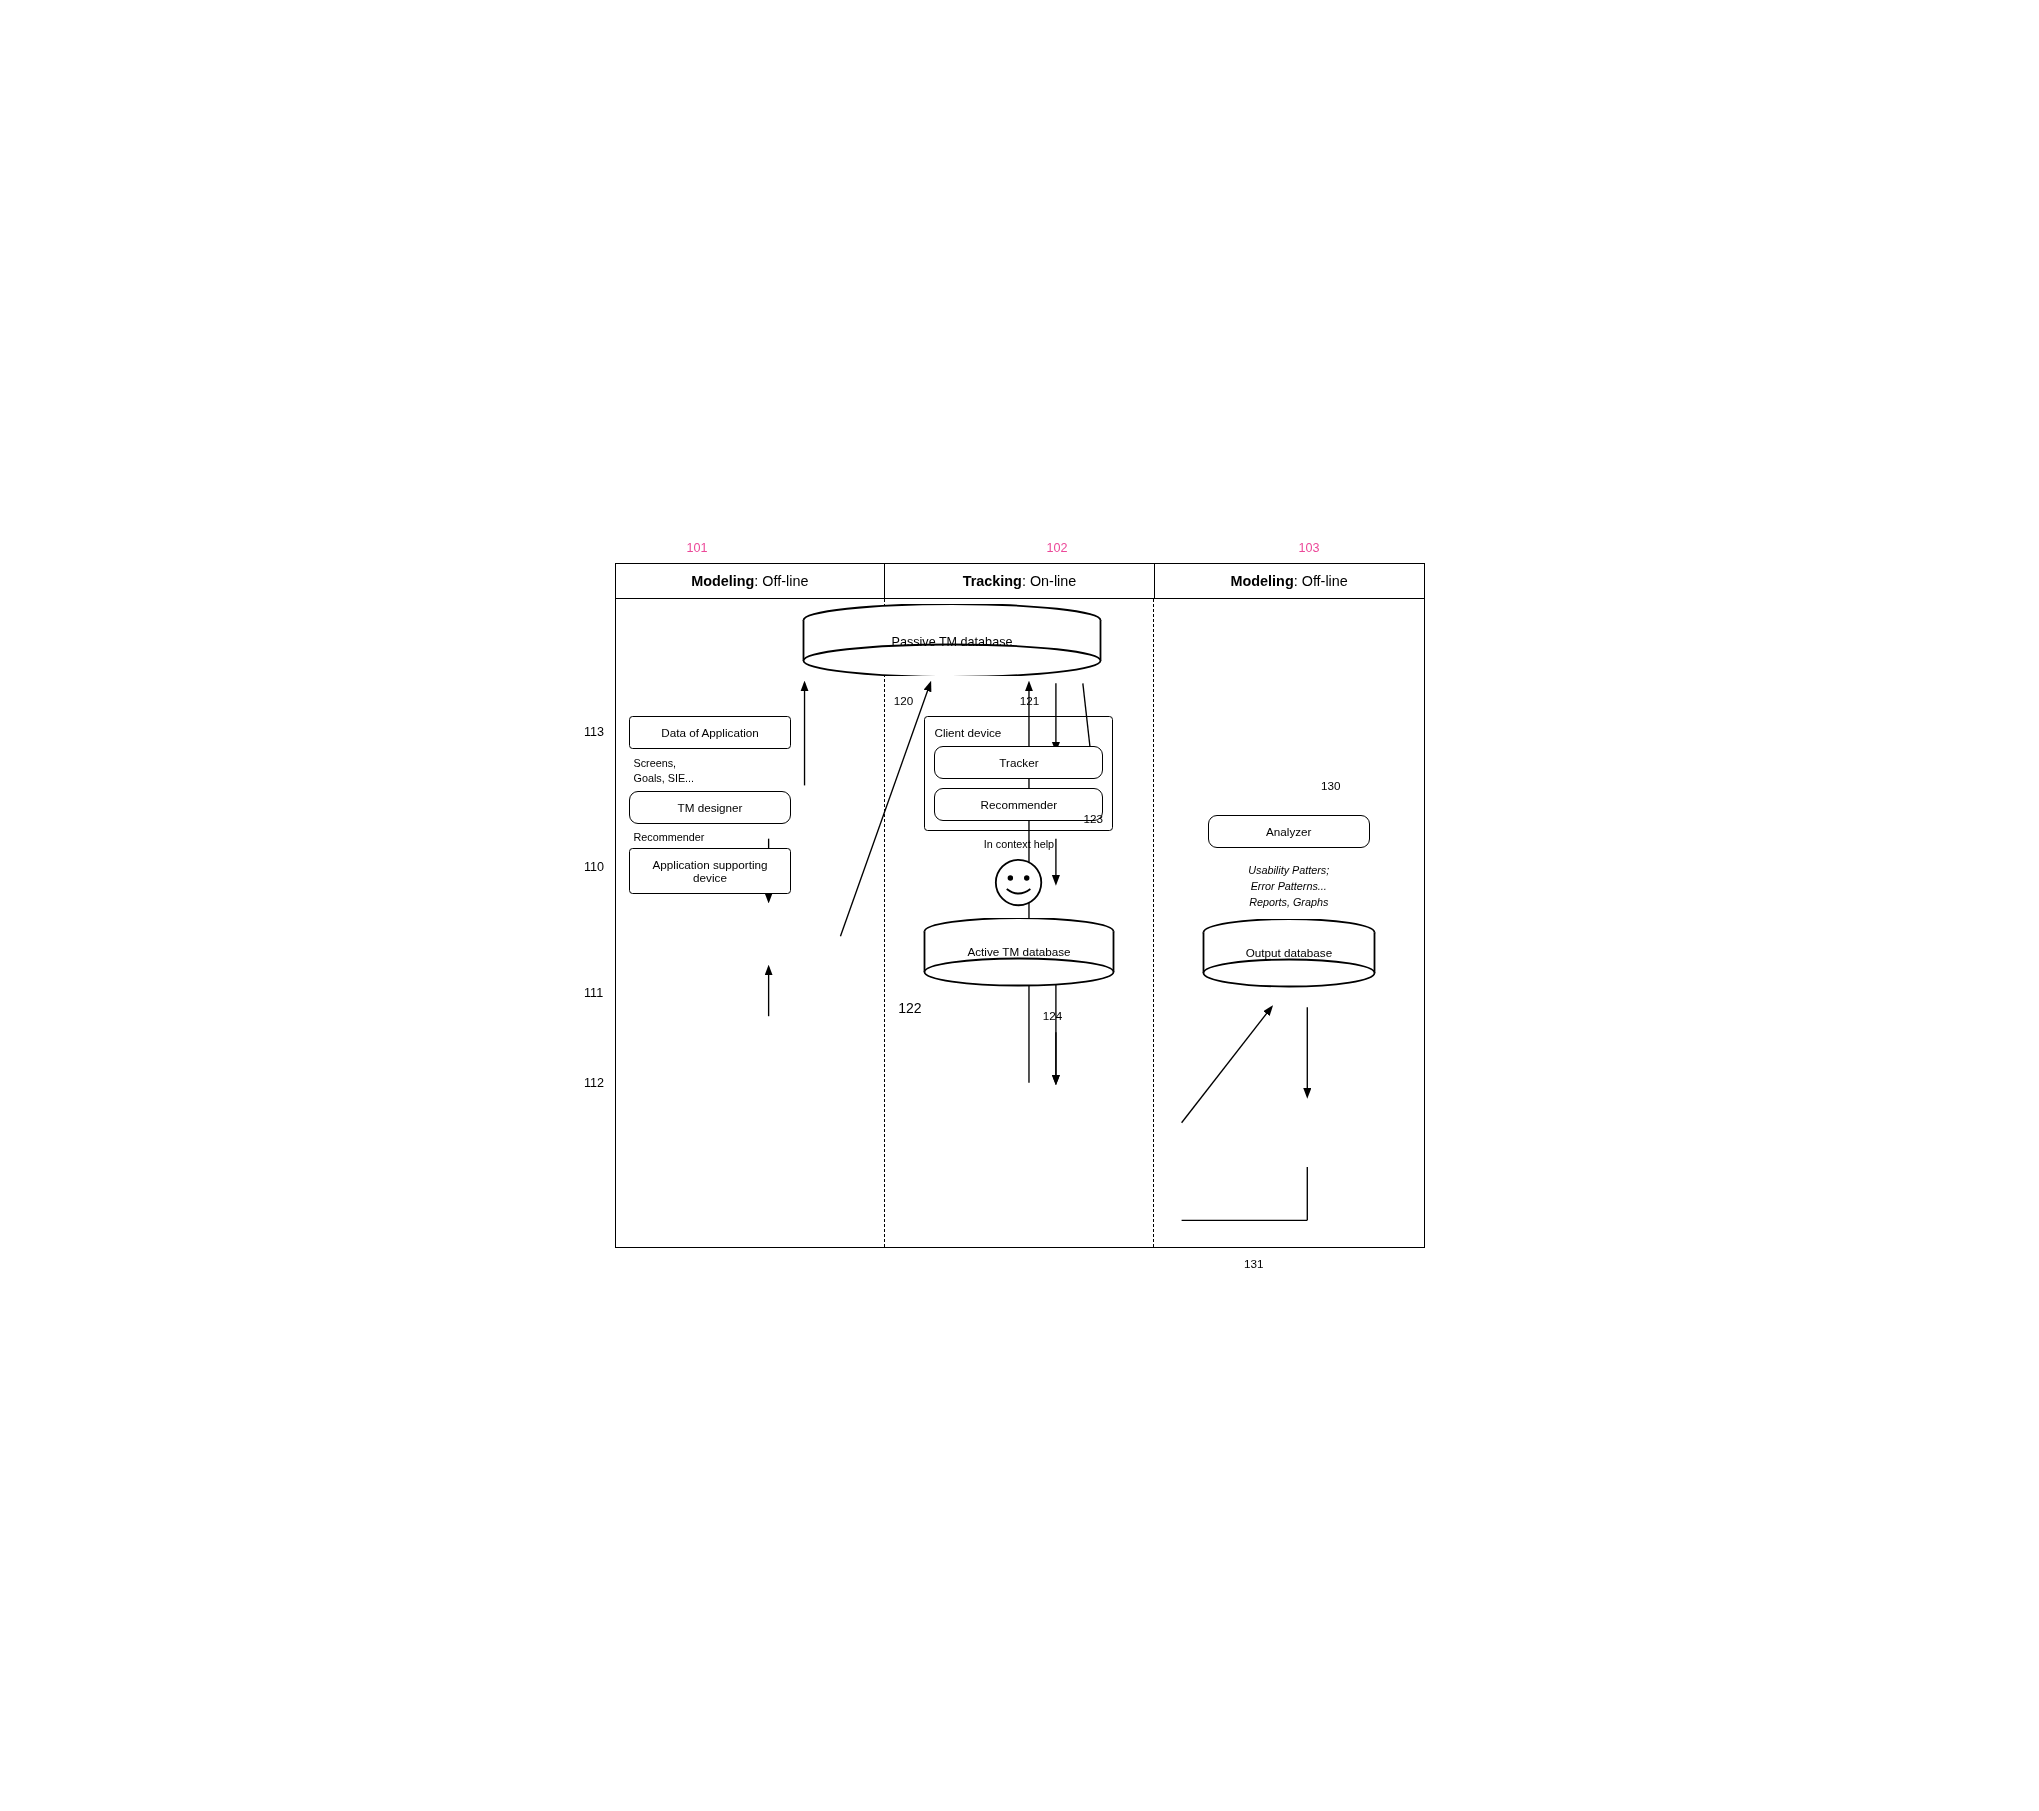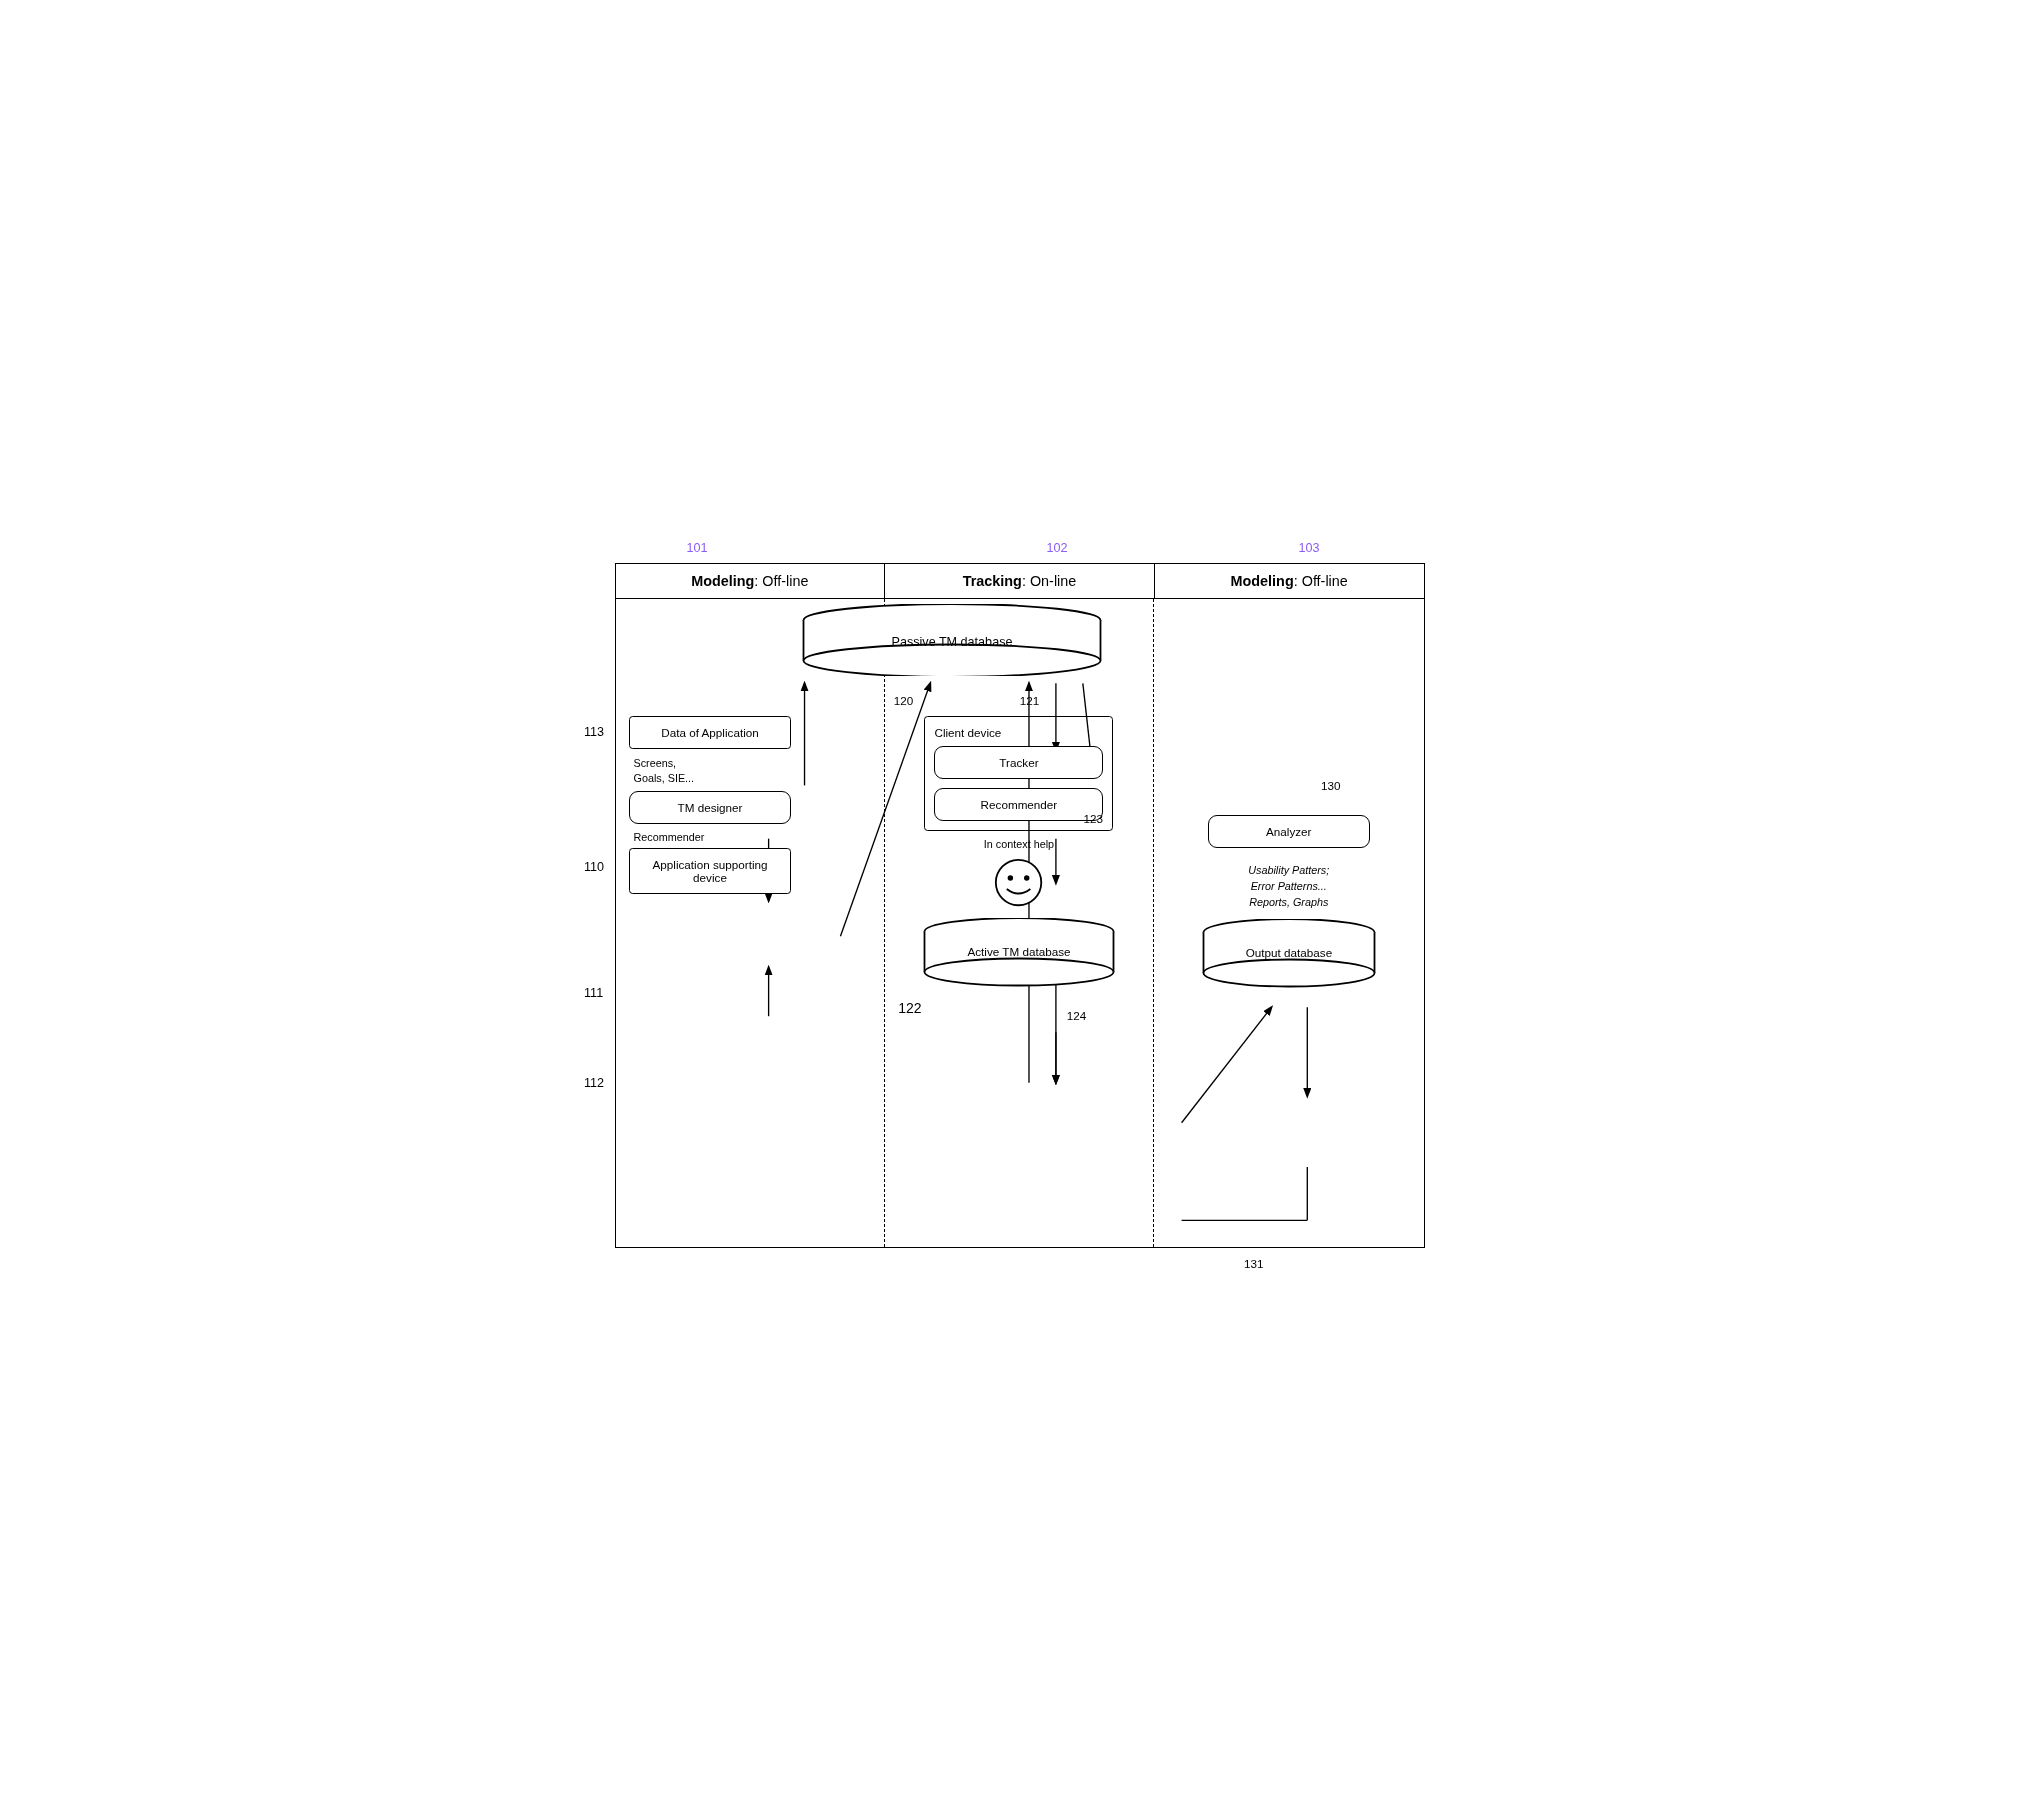--- a/index.html
+++ b/index.html
@@ -11,21 +11,21 @@
       align-items: center;
       min-height: 100vh;
       padding: 18px;
     }
     .diagram-wrapper {
       width: 810px;
       position: relative;
     }
     .ref-number {
       font-size: 12.6px;
-      color: #8b5cf6;
+      color: #ec4899;
       position: absolute;
     }
     .outer-box {
       border: 1.8px solid #000;
       width: 100%;
       position: relative;
     }
     
     .header-row {
       display: flex;
@@ -221,21 +221,21 @@
 
         <div style="margin:7.2px auto; width:50px;">
           <svg width="50" height="50" viewBox="0 0 55 55">
             <circle cx="27" cy="27" r="25" fill="#fff" stroke="#000" stroke-width="2"></circle>
             <circle cx="18" cy="22" r="3" fill="#000"></circle>
             <circle cx="36" cy="22" r="3" fill="#000"></circle>
             <path d="M14 34 Q27 44 40 34" fill="none" stroke="#000" stroke-width="2"></path>
           </svg>
         </div>
 
-        <span style="position:absolute; top:410px; left:158px; font-size:11.7px;margin-left:24px;">124</span>
+        <span style="position:absolute; top:410px; left:158px; font-size:11.7px;">124</span>
 
         <div style="text-align:center; margin-top:4.5px;">
           <svg width="198" height="72" viewBox="0 0 220 80">
             <ellipse cx="110" cy="15" rx="105" ry="15" fill="#fff" stroke="#000" stroke-width="2"></ellipse>
             <rect x="5" y="15" width="210" height="45" fill="#fff" stroke="none"></rect>
             <line x1="5" y1="15" x2="5" y2="60" stroke="#000" stroke-width="2"></line>
             <line x1="215" y1="15" x2="215" y2="60" stroke="#000" stroke-width="2"></line>
             <ellipse cx="110" cy="60" rx="105" ry="15" fill="#fff" stroke="#000" stroke-width="2"></ellipse>
             <text x="110" y="42" text-anchor="middle" font-size="13" fill="#000">Active TM database</text>
           </svg>

